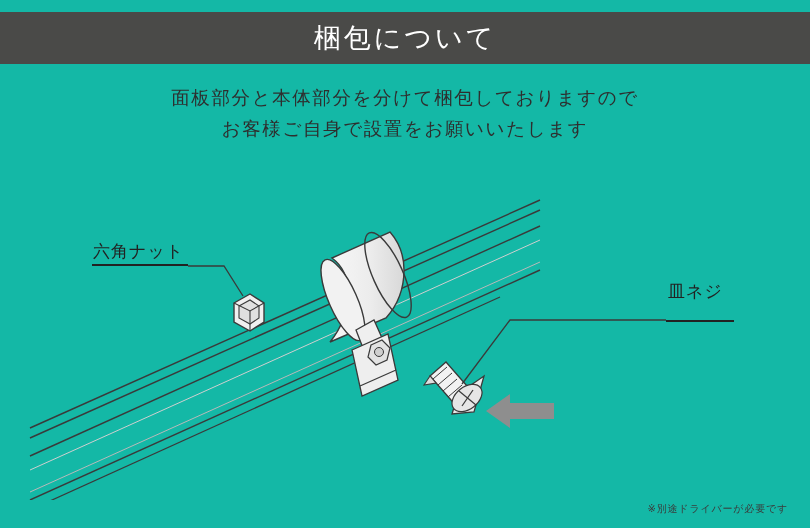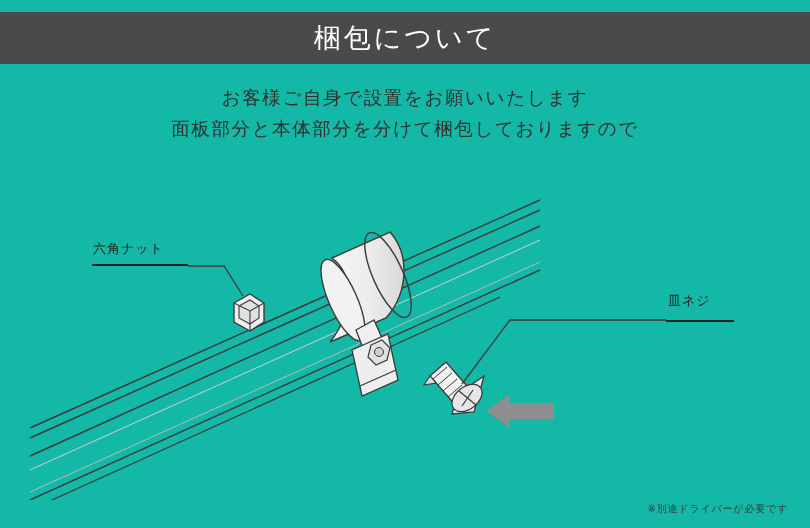--- a/index.html
+++ b/index.html
@@ -57,40 +57,40 @@
     top: 170px;
     width: 810px;
     height: 330px;
   }
   #drawing svg {
     display: block;
   }
   
   .cad-label {
     position: absolute;
-    font-size: 13px;
+    font-size: 17px;
     letter-spacing: 1px;
     color: #222222;
     white-space: nowrap;
   }
   #label-nut {
     left: 93px;
     top: 240px;
   }
   #label-nut-underline {
     position: absolute;
     left: 92px;
     top: 264px;
     width: 96px;
     height: 1.6px;
     background: #222222;
   }
   #label-screw {
     left: 668px;
-    top: 292px;
+    top: 280px;
   }
   #label-screw-underline {
     position: absolute;
     left: 666px;
     top: 320px;
     width: 68px;
     height: 1.6px;
     background: #222222;
   }
   
@@ -107,22 +107,22 @@
 </head>
 <body>
 
 <div id="page">
 
   <div id="header-bar">
     <div id="header-title">梱包について</div>
   </div>
 
   <div id="intro">
+    <div class="line">面板部分と本体部分を分けて梱包しておりますので</div>
     <div class="line">お客様ご自身で設置をお願いいたします</div>
-    <div class="line">面板部分と本体部分を分けて梱包しておりますので</div>
   </div>
 
   <div id="drawing">
     <svg width="810" height="330" viewBox="0 0 810 330" xmlns="http://www.w3.org/2000/svg">
       <defs>
         <linearGradient id="barShade" x1="0" y1="0" x2="0" y2="1">
           <stop offset="0%" stop-color="#ffffff"></stop>
           <stop offset="45%" stop-color="#f4f4f4"></stop>
           <stop offset="100%" stop-color="#e2e2e2"></stop>
         </linearGradient>

